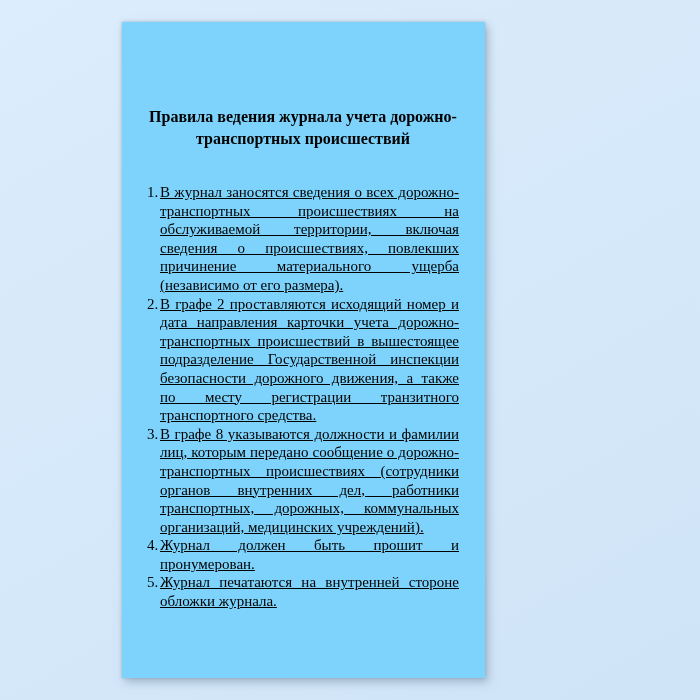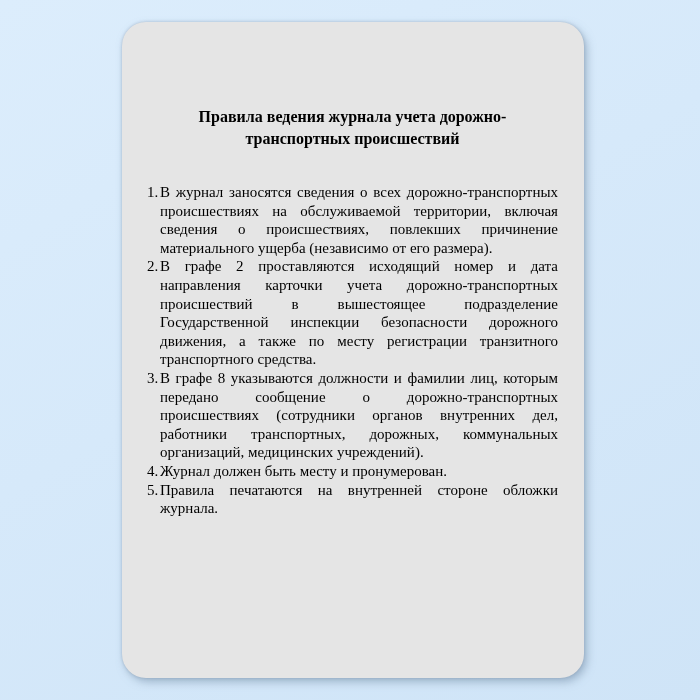--- a/index.html
+++ b/index.html
@@ -11,26 +11,25 @@
     height: 700px;
     position: relative;
     overflow: hidden;
     background: linear-gradient(150deg, #dcedfc 0%, #d6e9fa 45%, #cfe4f7 100%);
     font-family: "Liberation Serif", "DejaVu Serif", serif;
   }
   .paper {
     position: absolute;
     left: 122px;
     top: 22px;
-    width: 462px;
+    width: 363px;
     height: 656px;
-    background: #e5e5e5;
+    background: #7dd3fc;
     box-shadow: 0 0 3px rgba(130, 150, 175, 0.55),
                 3px 4px 9px rgba(115, 140, 165, 0.55);
-    border-radius: 24px;
   }
   .content {
     padding: 84px 26px 0 25px;
     color: #000000;
   }
   .doc-title {
     font-size: 16px;
     line-height: 22px;
     font-weight: bold;
     text-align: center;
@@ -44,20 +43,21 @@
     display: flex;
     align-items: flex-start;
   }
   .doc-item .num {
     flex: 0 0 13px;
     width: 13px;
   }
   .doc-item .txt {
     flex: 1 1 auto;
     text-align: justify;
+    text-decoration: underline;
   }
 </style>
 </head>
 <body>
 
 <div class="paper">
   <div class="content">
 
     <h1 class="doc-title">Правила ведения журнала учета дорожно-транспортных происшествий</h1>
 
@@ -73,23 +73,23 @@
         <span class="txt">В графе 2 проставляются исходящий номер и дата направления карточки учета дорожно-транспортных происшествий в вышестоящее подразделение Государственной инспекции безопасности дорожного движения, а также по месту регистрации транзитного транспортного средства.</span>
       </div>
 
       <div class="doc-item">
         <span class="num">3.</span>
         <span class="txt">В графе 8 указываются должности и фамилии лиц, которым передано сообщение о дорожно-транспортных происшествиях (сотрудники органов внутренних дел, работники транспортных, дорожных, коммунальных организаций, медицинских учреждений).</span>
       </div>
 
       <div class="doc-item">
         <span class="num">4.</span>
-        <span class="txt">Журнал должен быть месту и пронумерован.</span>
+        <span class="txt">Журнал должен быть прошит и пронумерован.</span>
       </div>
 
       <div class="doc-item">
         <span class="num">5.</span>
-        <span class="txt">Правила печатаются на внутренней стороне обложки журнала.</span>
+        <span class="txt">Журнал печатаются на внутренней стороне обложки журнала.</span>
       </div>
 
     </div>
   </div>
 </div>
 
 </body></html>

